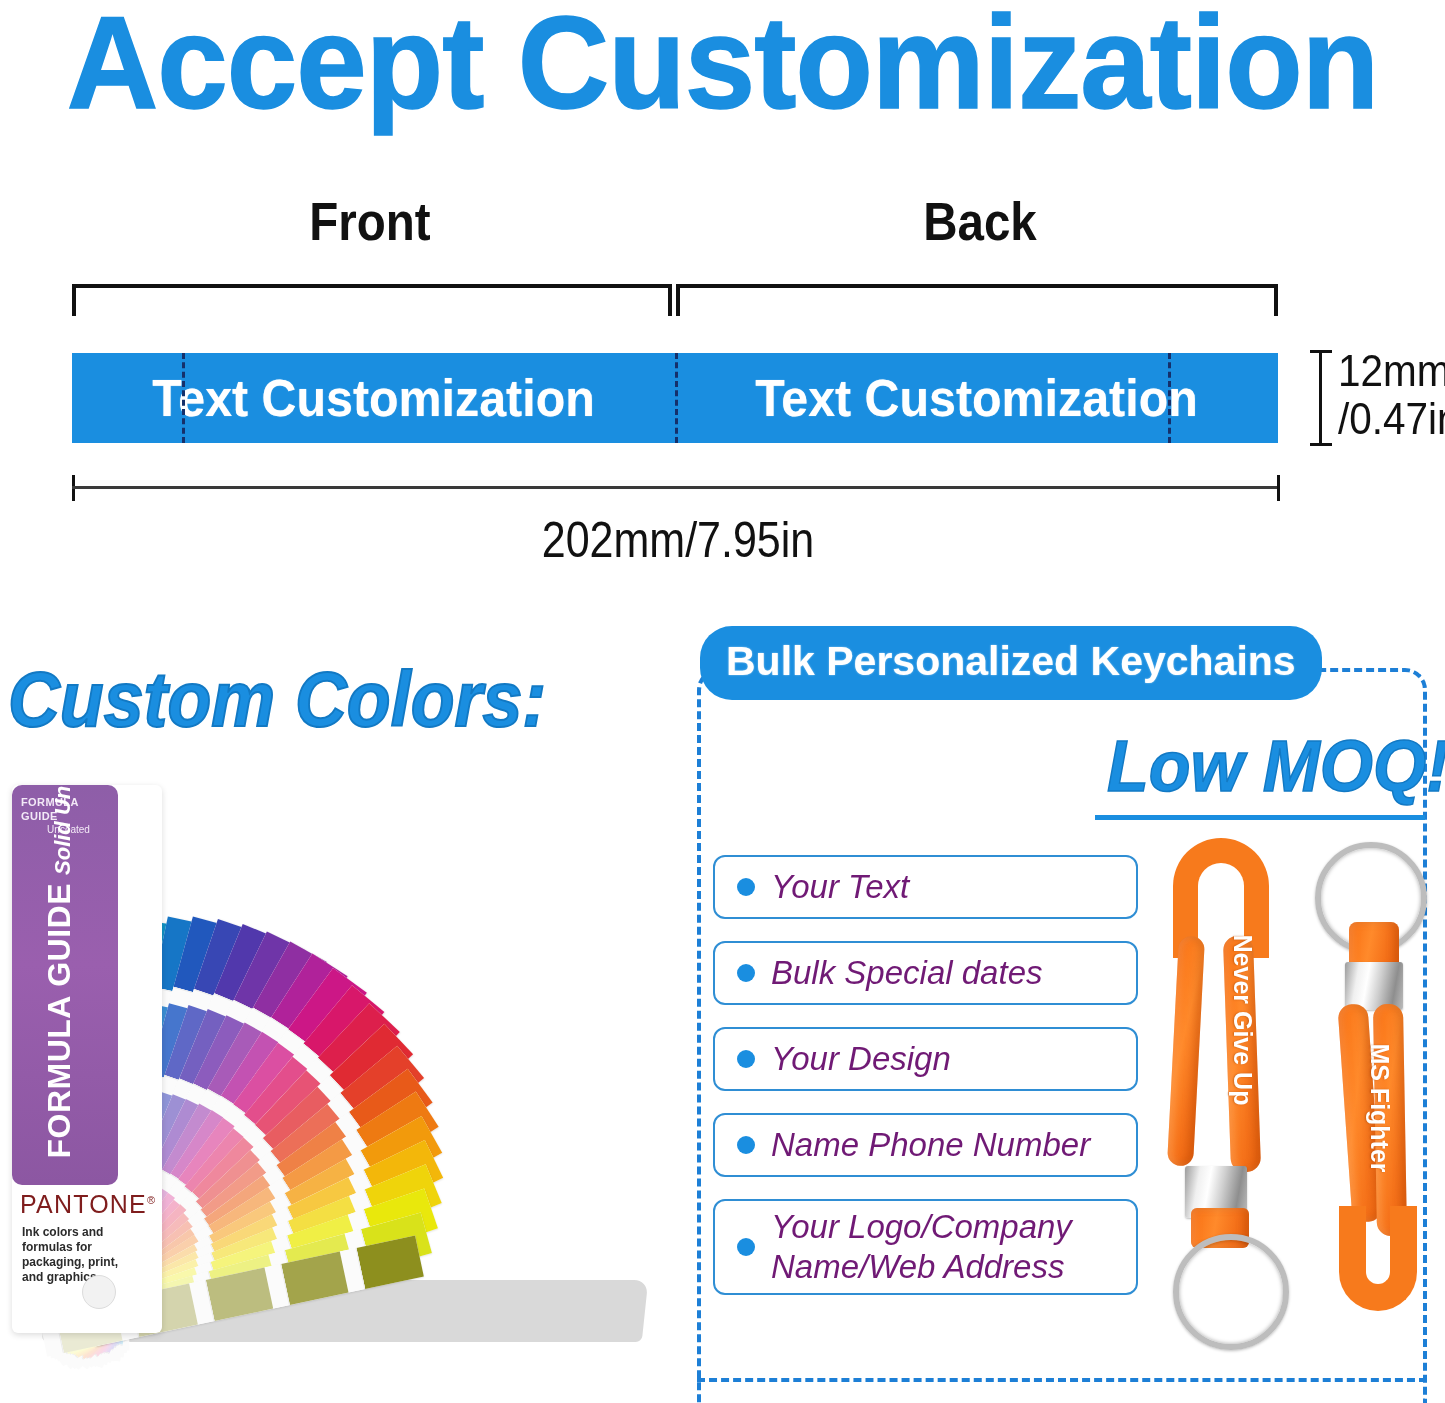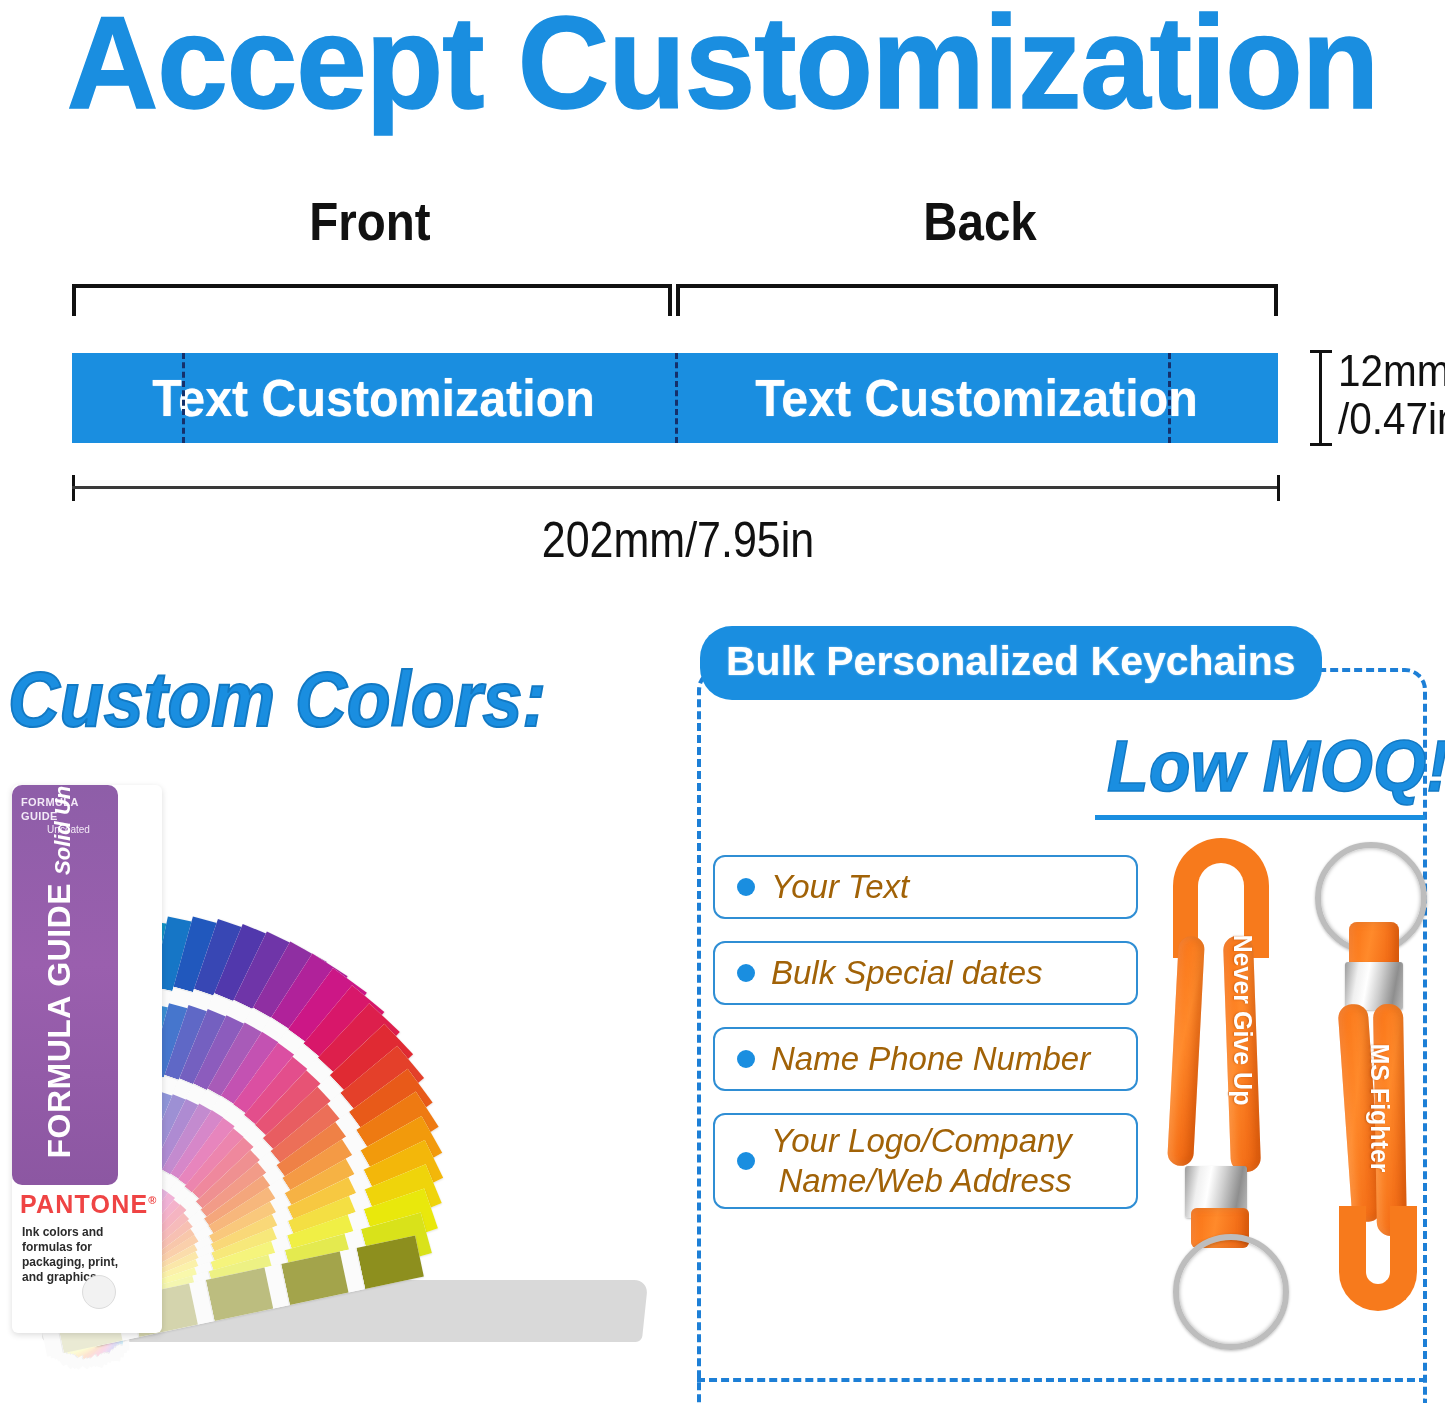--- a/index.html
+++ b/index.html
@@ -141,21 +141,21 @@
     position: absolute; left: -118px; top: 190px;
     width: 330px; text-align: left;
     transform: rotate(-90deg);
     color: #ffffff;
     white-space: nowrap;
   }
   #cover-vert .v1 { display: inline-block; font-size: 32px; font-weight: bold; letter-spacing: .5px; }
   #cover-vert .v2 { display: inline-block; font-size: 22px; font-weight: bold; font-style: italic; margin-left: 8px; }
   #pantone-logo {
     position: absolute; left: 20px; top: 405px;
-    font-size: 25px; font-weight: bold; letter-spacing: 1.2px; color: #ef4444;
+    font-size: 25px; font-weight: normal; letter-spacing: 1.2px; color: #7f1d1d;
   }
   #pantone-logo sup { font-size: 11px; }
   #pantone-sub {
     position: absolute; left: 22px; top: 440px; width: 96px;
     font-size: 12px; font-weight: bold; line-height: 15px; color: #2b2b2b;
   }
   #fan-knob {
     position: absolute; left: 82px; top: 490px; width: 34px; height: 34px;
     background: #f2f2f2; border: 1px solid #dcdcdc; border-radius: 50%;
   }
@@ -217,23 +217,22 @@
   }
   .feature.two-line { height: 96px; }
   .dot {
     width: 18px; height: 18px; border-radius: 50%;
     background: #1a8ee0; flex: 0 0 18px; margin-right: 16px;
   }
   .feature-label {
     font-family: "Liberation Sans", sans-serif;
     font-style: italic;
     font-size: 33px; line-height: 40px;
-    color: #a16207;
+    color: #701a75;
     white-space: pre-line;
-    text-align: right;
   }
 
   
   #keychains { position: absolute; left: 1165px; top: 836px; width: 262px; height: 540px; }
 
   .kc { position: absolute; }
   .strap {
     position: absolute;
     background: linear-gradient(100deg,#f06a12 0%,#fb7a1c 18%,#ff8a2b 42%,#f5721a 72%,#e8600d 100%);
     border-radius: 14px;
@@ -704,20 +703,24 @@
     <div class="feature">
       <span class="dot"></span>
       <span class="feature-label">Your Text</span>
     </div>
     <div class="feature">
       <span class="dot"></span>
       <span class="feature-label">Bulk Special dates</span>
     </div>
     <div class="feature">
       <span class="dot"></span>
+      <span class="feature-label">Your Design</span>
+    </div>
+    <div class="feature">
+      <span class="dot"></span>
       <span class="feature-label">Name Phone Number</span>
     </div>
     <div class="feature two-line">
       <span class="dot"></span>
       <span class="feature-label">Your Logo/Company
 Name/Web Address</span>
     </div>
   </div>
 
 <div id="keychains">

